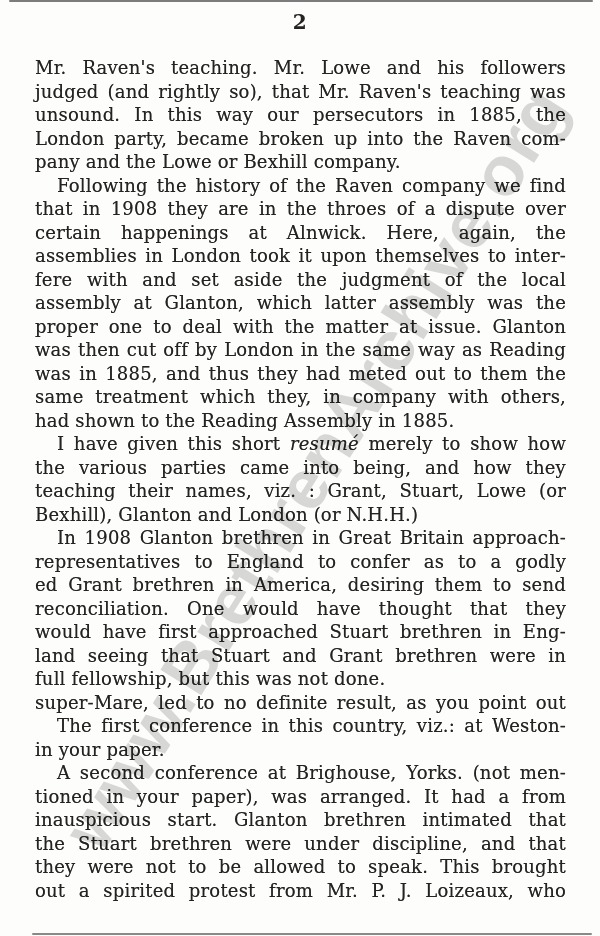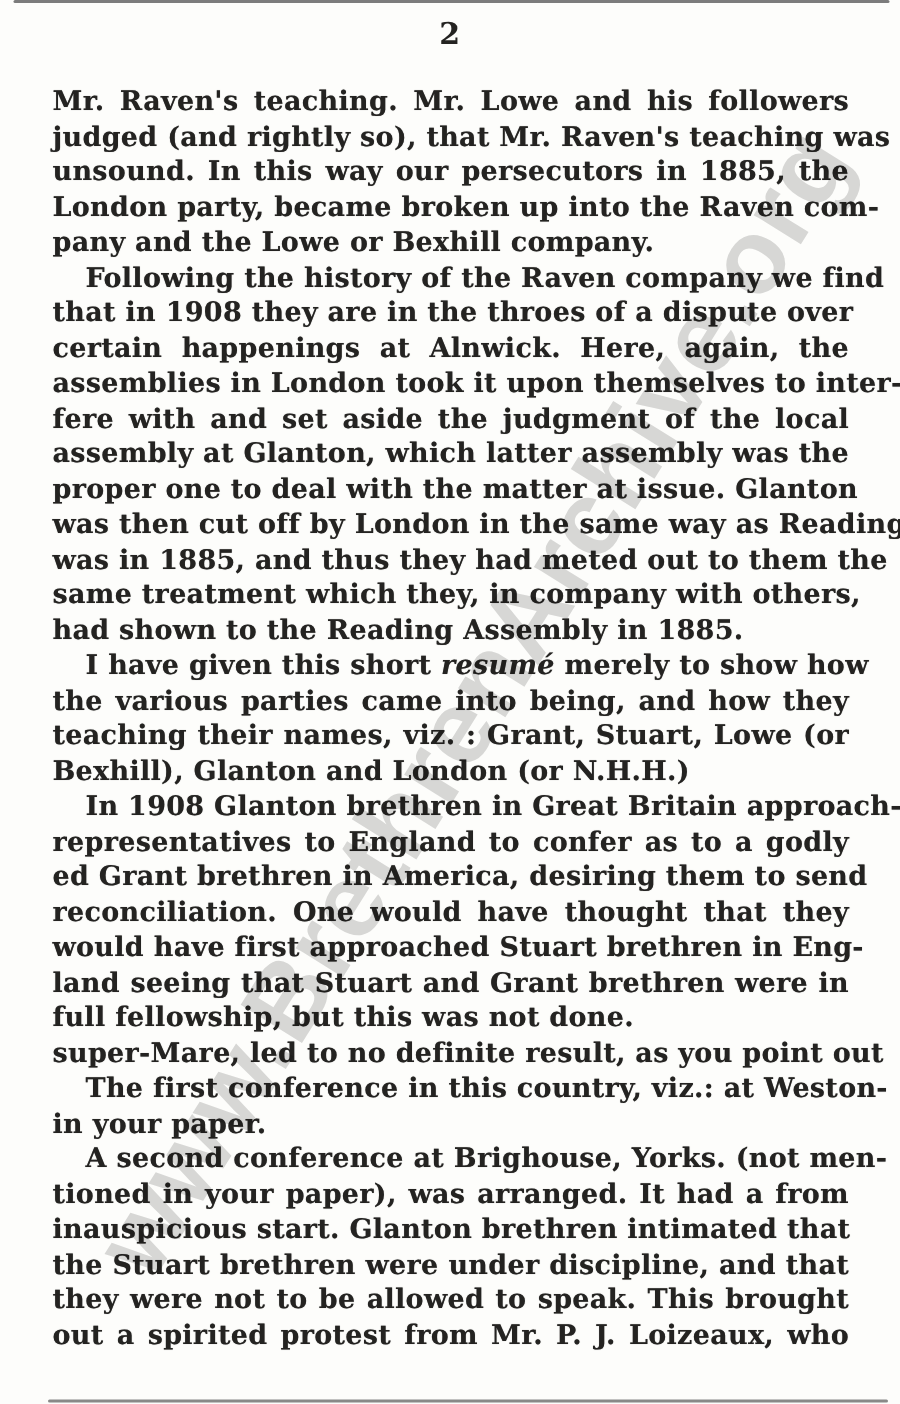--- a/index.html
+++ b/index.html
@@ -49,21 +49,20 @@
     top: 56px;
     left: 35px;
     width: 531px;
     font-size: 18px;
     line-height: 23.5px;
     letter-spacing: 0.2px;
     text-shadow: 0 0 0.5px rgba(20, 20, 20, 0.55);
   }
   .paragraph {
     margin: 0;
-    font-weight: bold;
   }
   .line {
     text-align: justify;
     text-align-last: justify;
     white-space: nowrap;
   }
   .line-last {
     text-align-last: left;
   }
   .line-indent {

